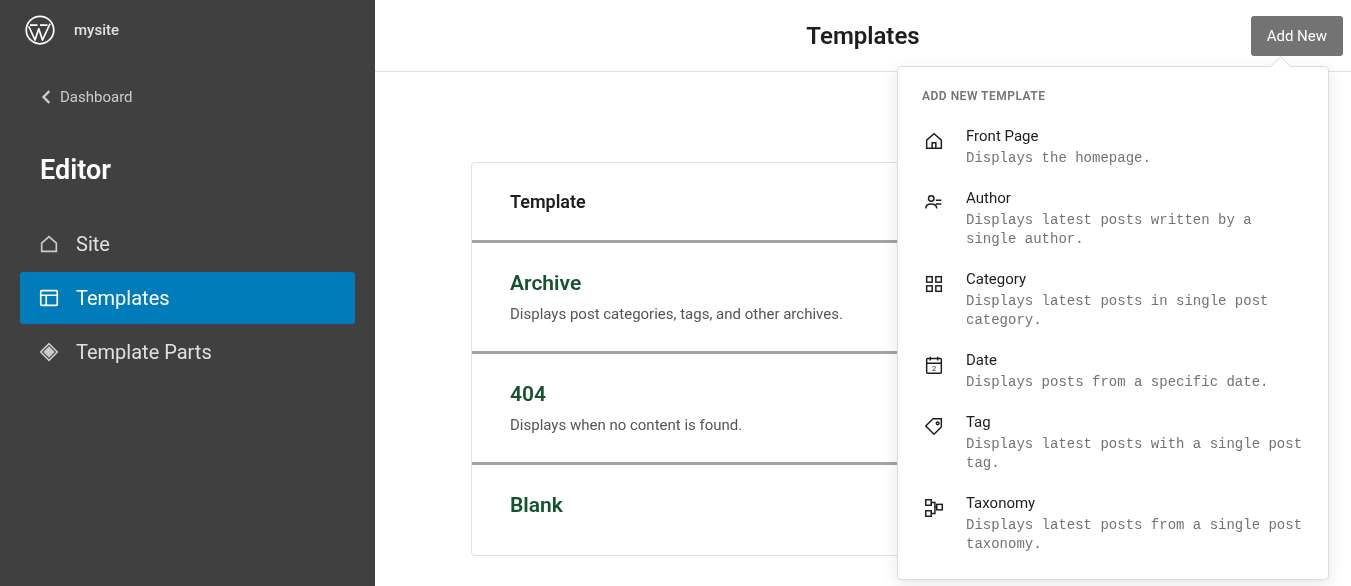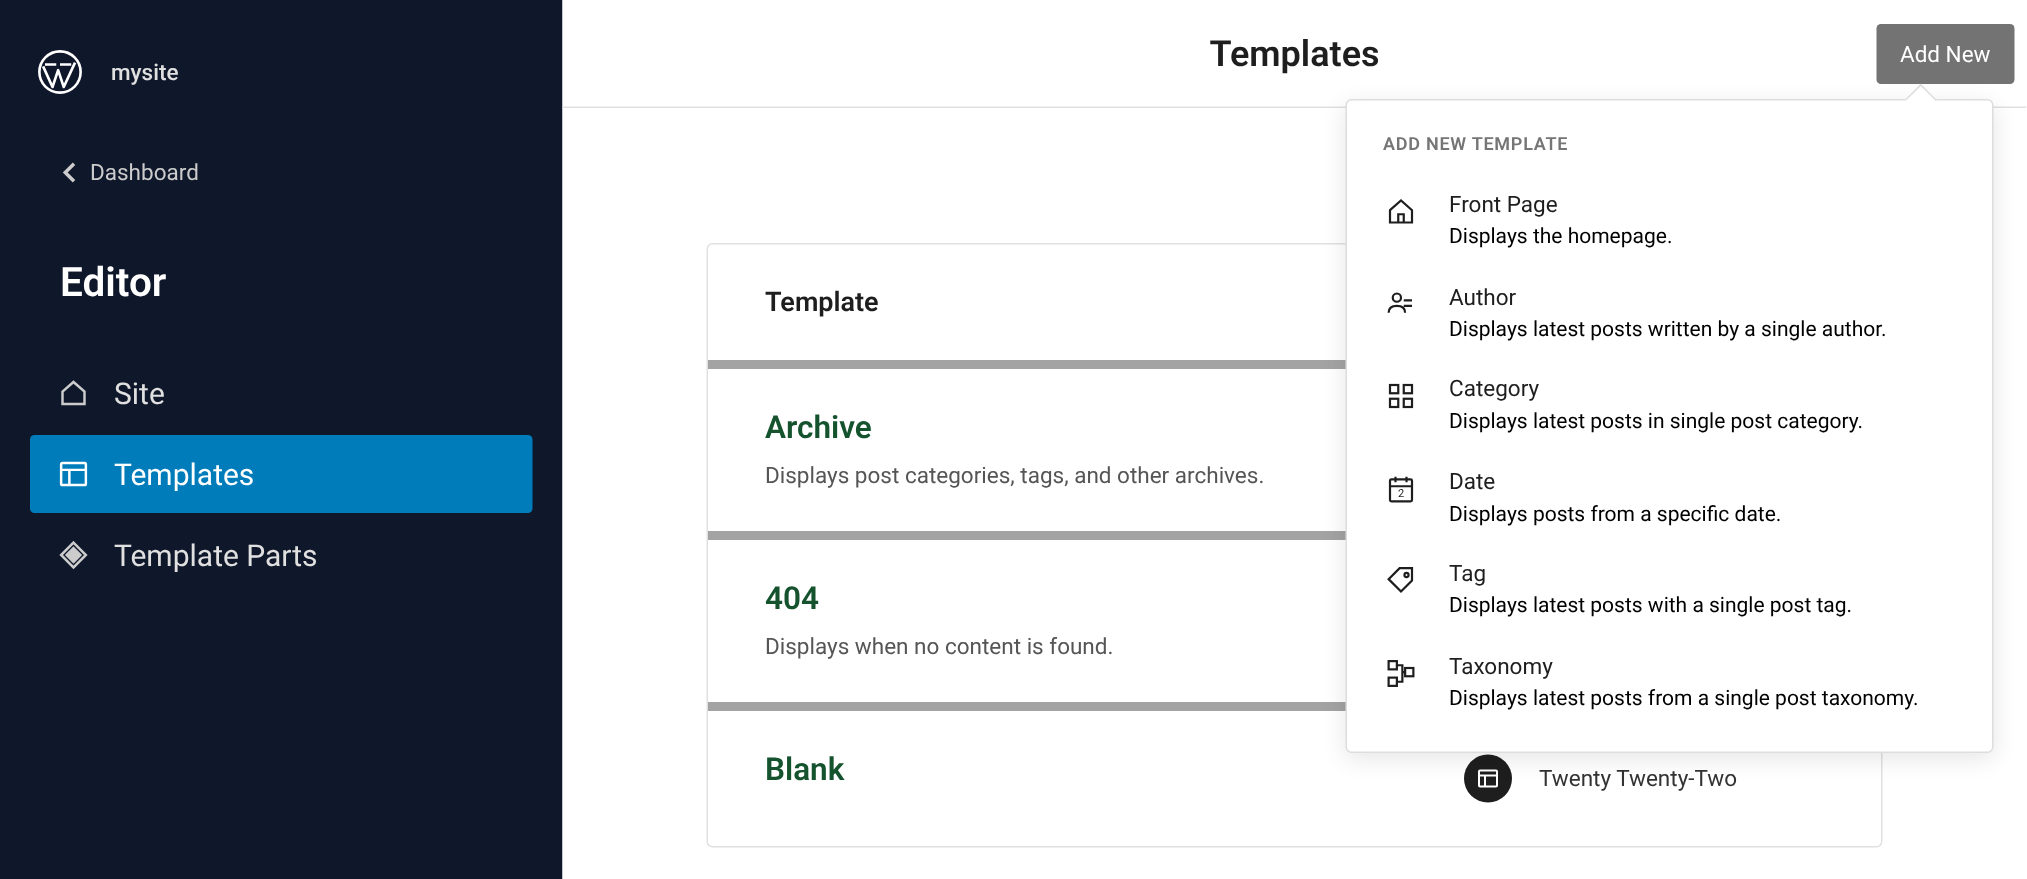--- a/index.html
+++ b/index.html
@@ -10,23 +10,23 @@
     }
     body {
       display: flex;
       width: 1351px;
       height: 586px;
       overflow: hidden;
       background: #fff;
     }
     .sidebar {
       width: 375px;
-      background: #0f172a;
+      background: #404040;
       color: #fff;
-      padding: 32px 0;
+      padding: 14px 0;
       flex-shrink: 0;
     }
     .site-header {
       display: flex;
       align-items: center;
       gap: 18px;
       padding: 0 24px 28px;
     }
     .wp-logo {
       width: 32px;
@@ -122,21 +122,21 @@
       padding: 90px 96px 0;
       overflow: hidden;
     }
     .templates-table {
       border: 1px solid #e0e0e0;
       border-radius: 4px;
     }
     .table-row {
       display: flex;
       padding: 28px 38px;
-      border-bottom: 6px solid #a3a3a3;
+      border-bottom: 3px solid #a3a3a3;
     }
     .table-row:last-child {
       border-bottom: none;
     }
     .table-header {
       font-weight: 600;
       font-size: 18px;
       color: #1e1e1e;
     }
     .col-template {
@@ -224,22 +224,23 @@
     .dropdown-text {
       flex: 1;
     }
     .dropdown-item-title {
       font-size: 15px;
       color: #1e1e1e;
       margin-bottom: 4px;
     }
     .dropdown-item-desc {
       font-size: 14px;
-      color: #000000;
+      color: #737373;
       line-height: 1.4;
+      font-family: Liberation Mono, monospace;
     }
     svg { display: block; }
   </style>
 </head>
 <body>
 
 <aside class="sidebar">
   <div class="site-header">
     <div class="wp-logo">
       <svg width="30" height="30" viewBox="0 0 24 24" fill="none" stroke="#fff" stroke-width="1.4">

